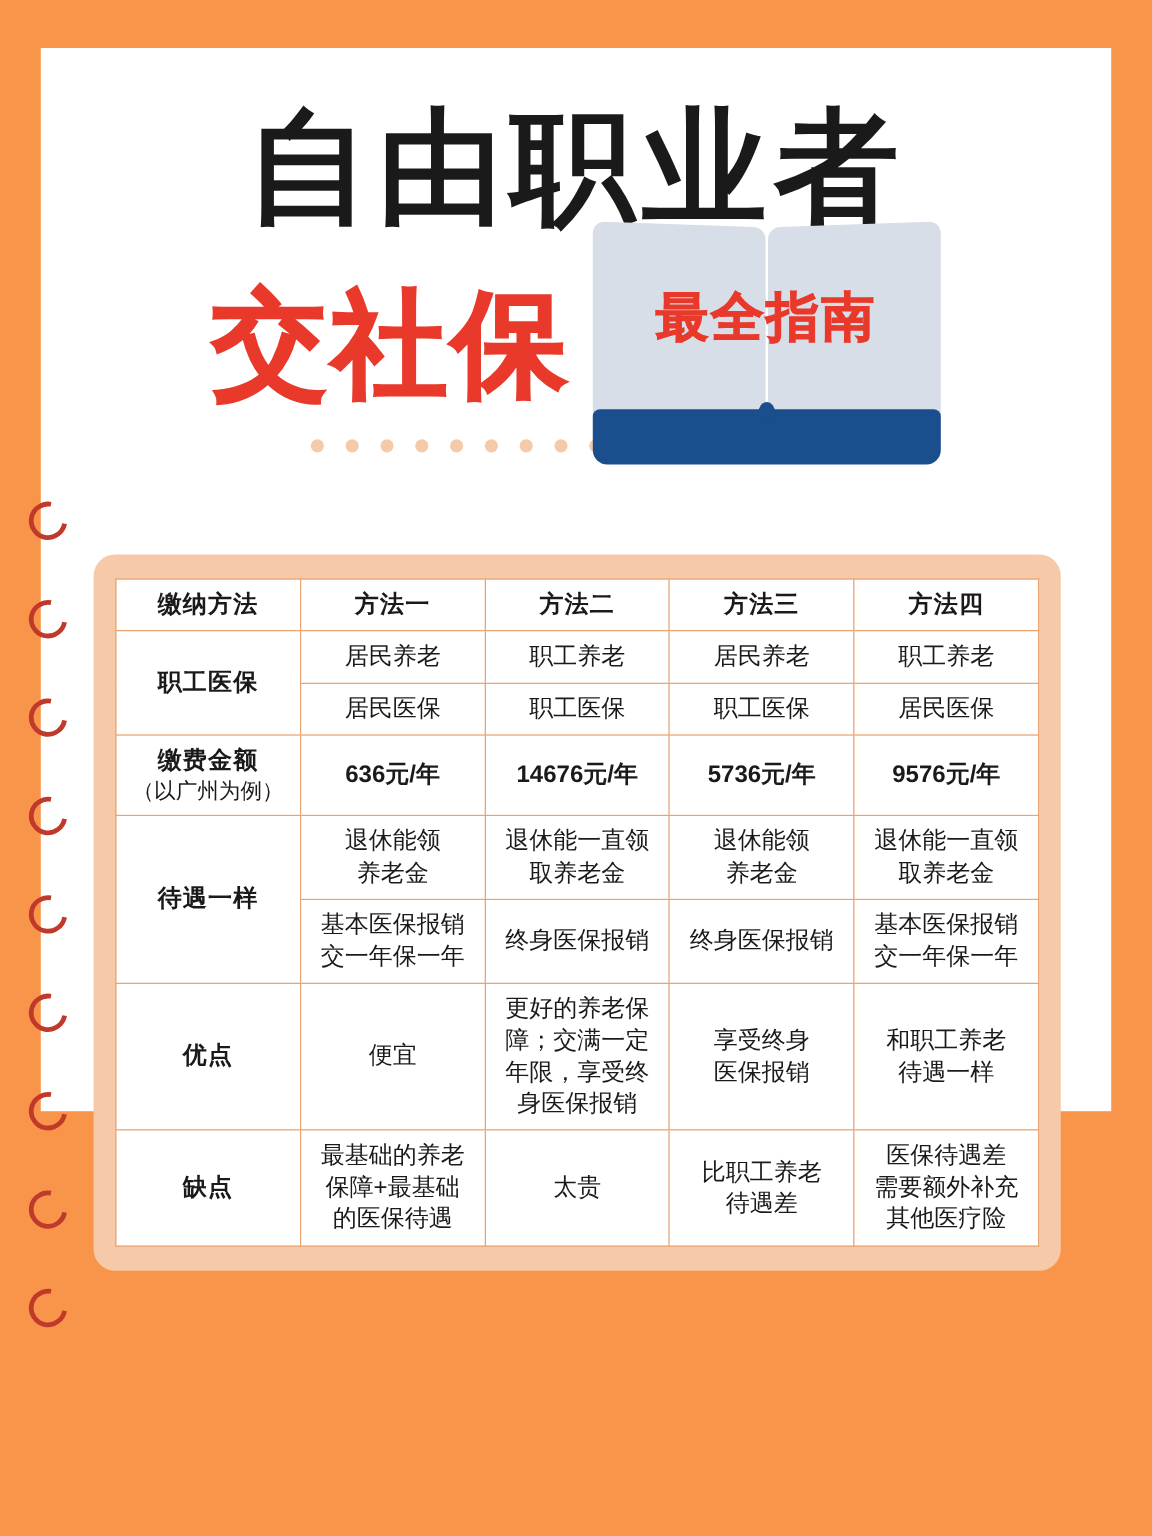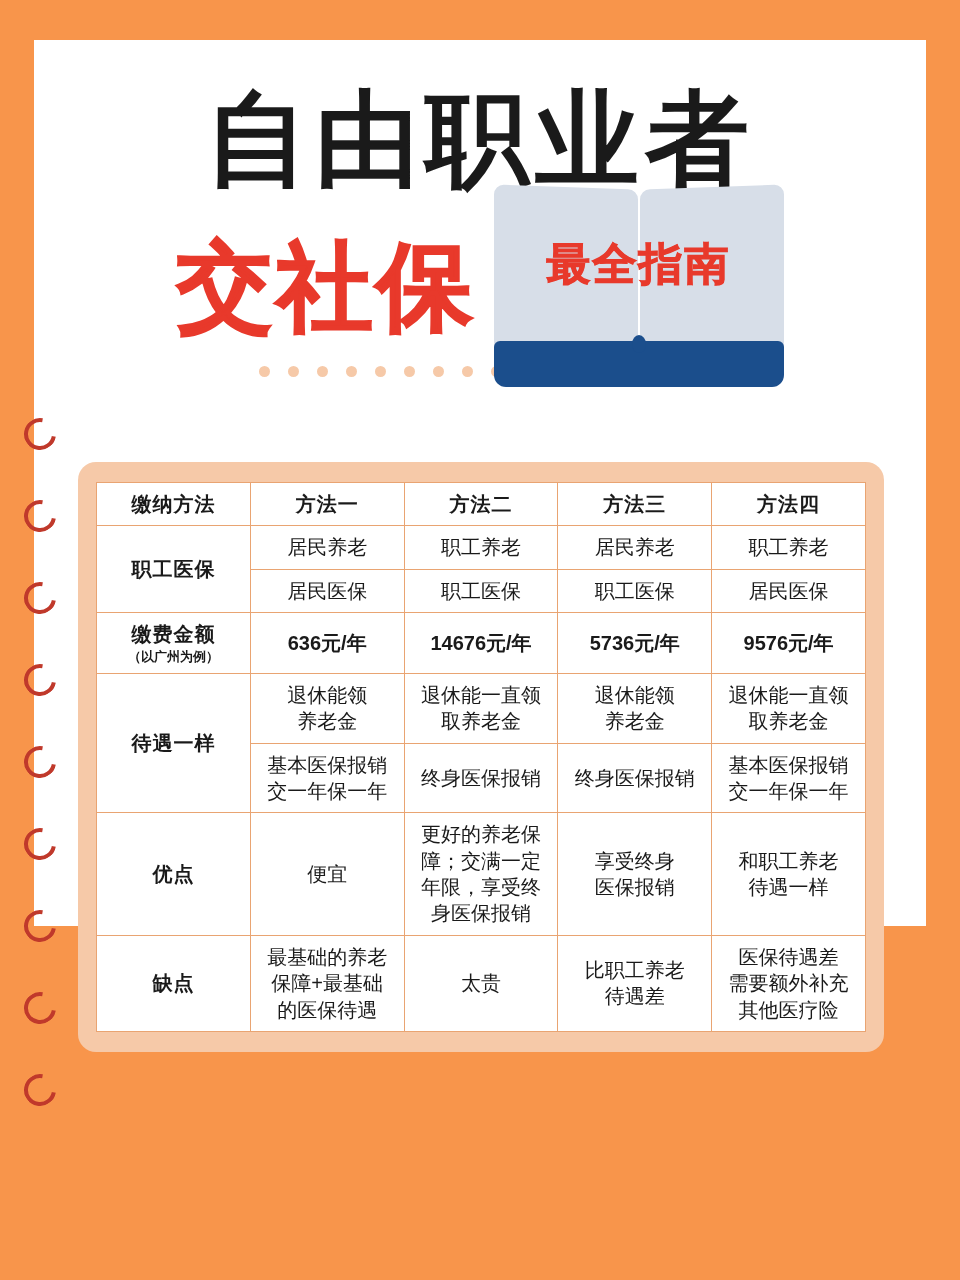--- a/index.html
+++ b/index.html
@@ -151,22 +151,22 @@
     letter-spacing: 1px;
   }
   td.rowlabel {
     background: #F9DCC6;
     font-weight: bold;
     font-size: 22px;
     letter-spacing: 1px;
   }
   td.rowlabel .sm {
     display: block;
-    font-size: 13px;
-    font-weight: bold;
+    font-size: 18px;
+    font-weight: normal;
     letter-spacing: 0;
   }
   td.red {
     color: #E8392B;
     font-weight: bold;
     font-size: 21px;
   }
   td.redsm {
     color: #E8392B;
     font-weight: normal;

